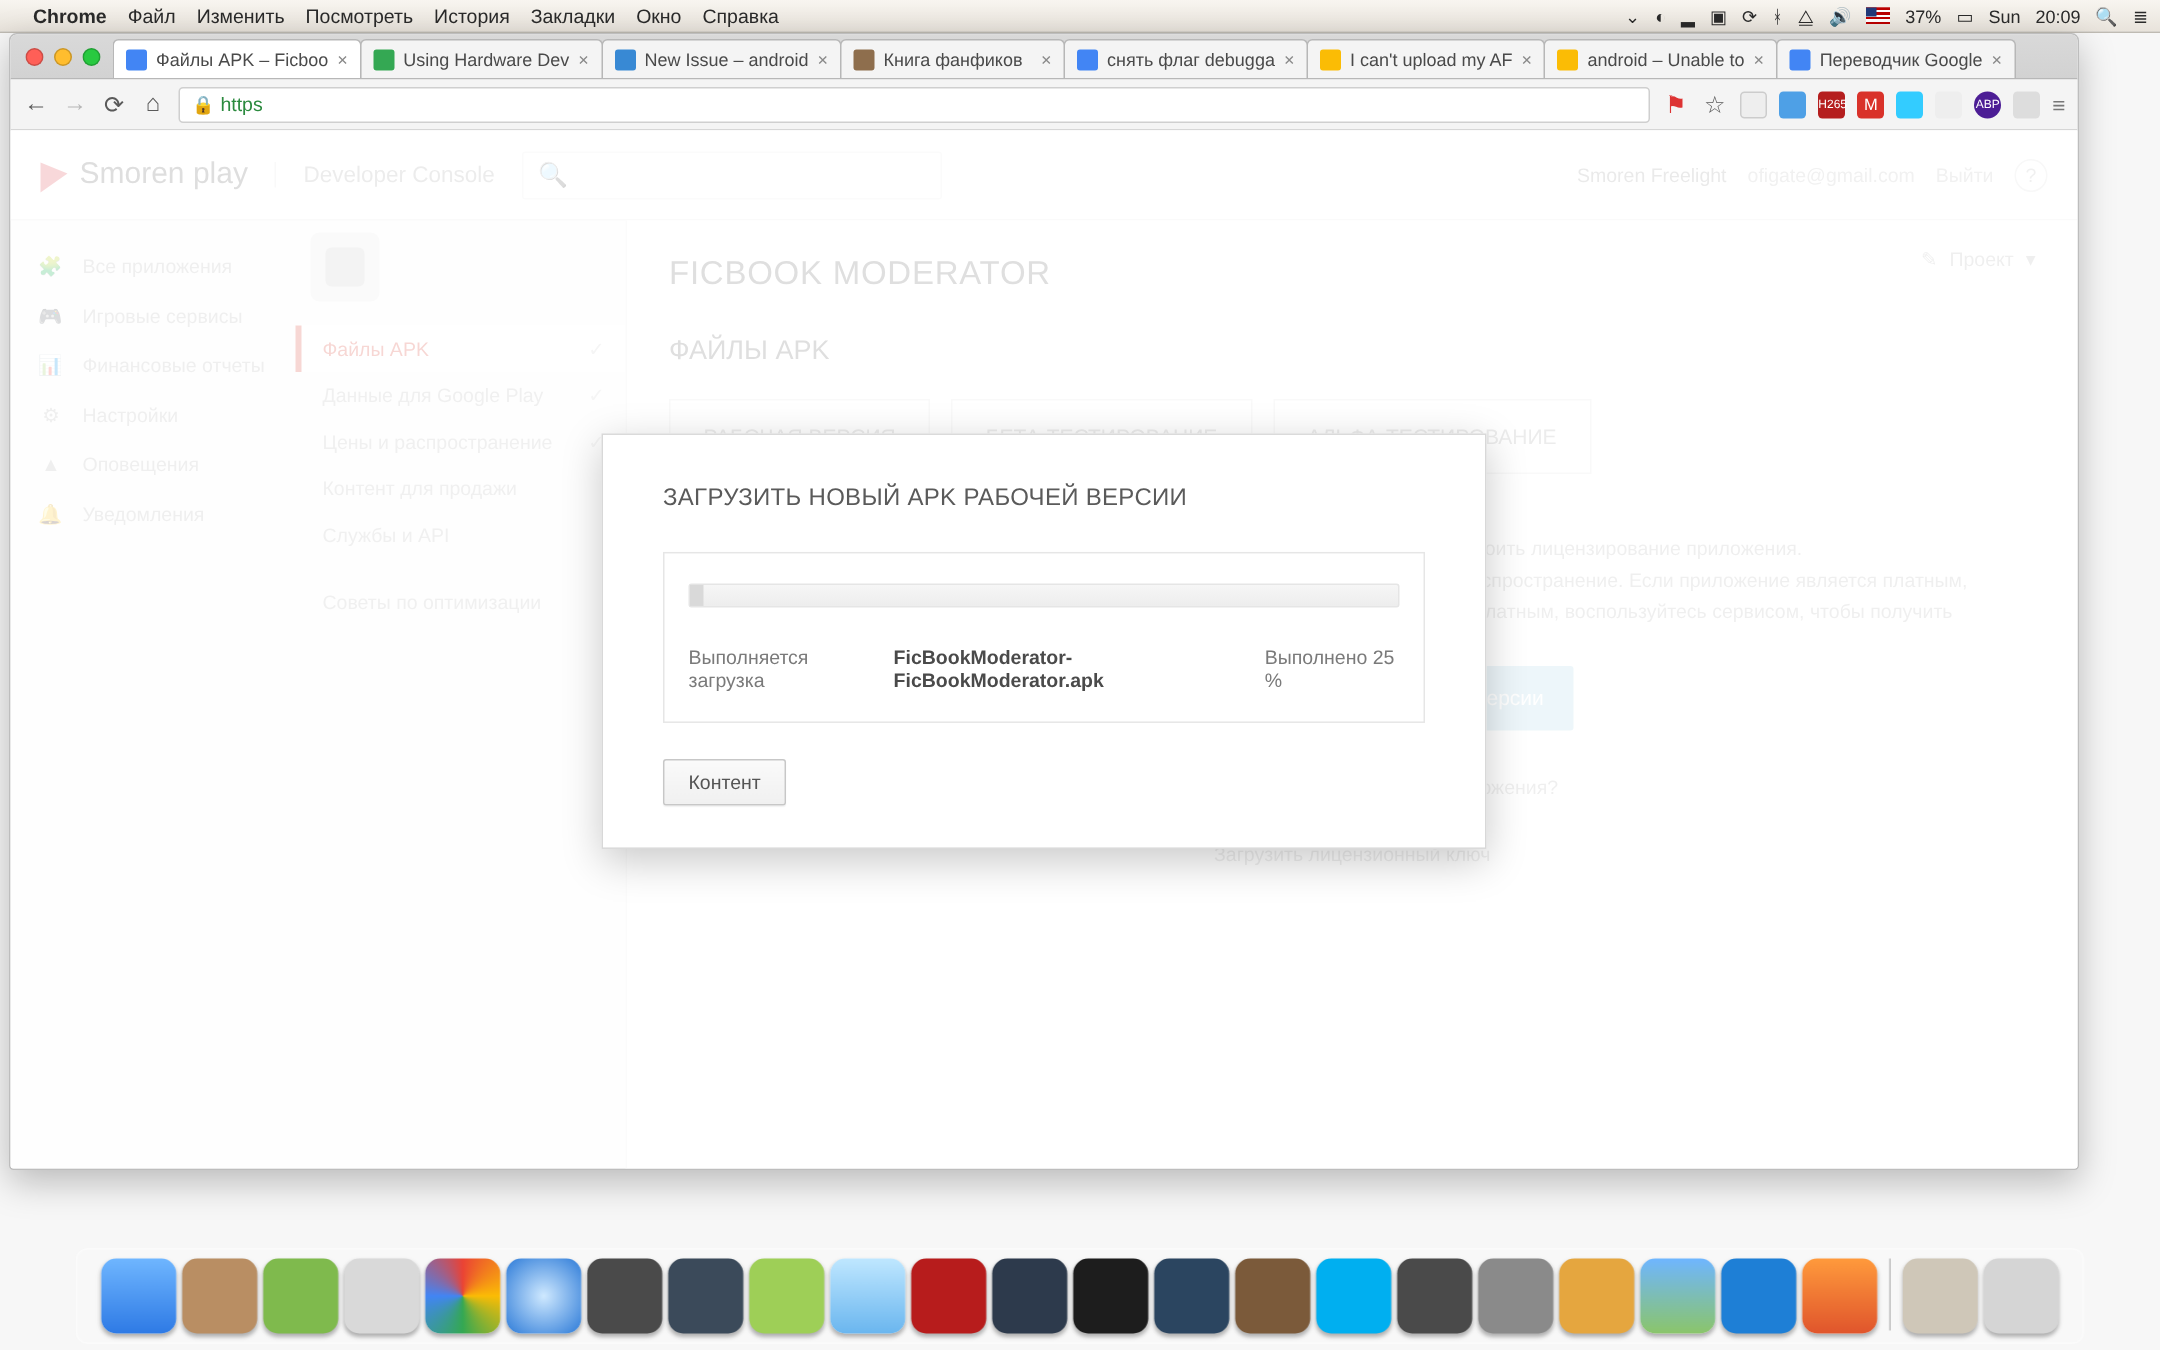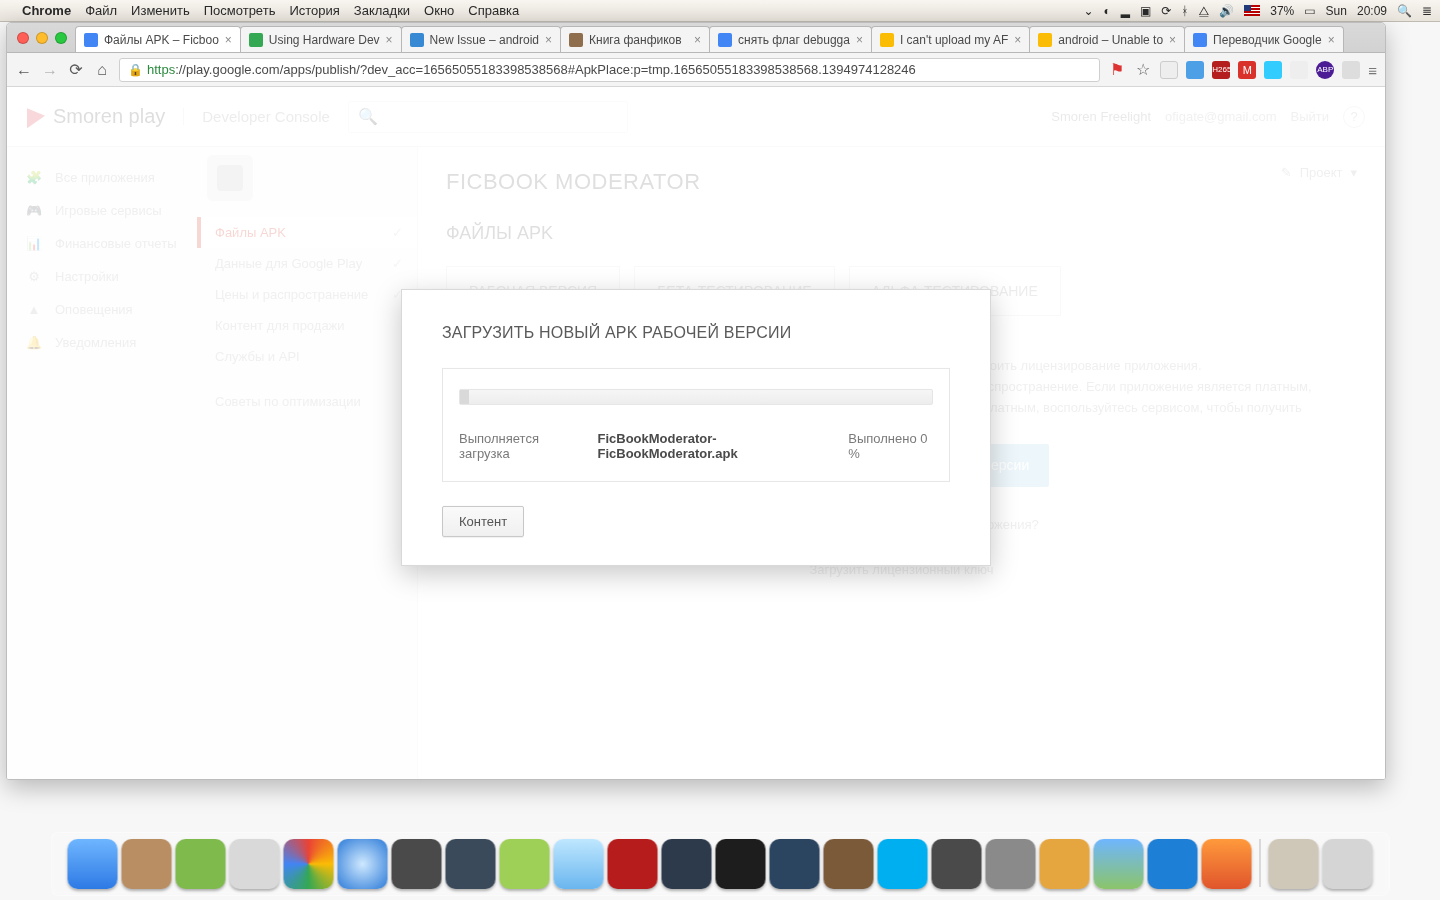--- a/index.html
+++ b/index.html
@@ -243,21 +243,20 @@
   </div>
 
   <div class="omnibox-row">
     <span class="nav-ic">←</span>
     <span class="nav-ic" style="opacity:.4">→</span>
     <span class="nav-ic">⟳</span>
     <span class="nav-ic">⌂</span>
     <div class="omnibox">
       <span class="lock">🔒</span>
       <span class="scheme">https</span>
-        <span class="rest">://play.google.com/apps/publish/?dev_acc=16565055183398538568#ApkPlace:p=tmp.16565055183398538568.1394974128246</span>
     </div>
     <span class="nav-ic" style="color:#d33">⚑</span>
     <span class="nav-ic">☆</span>
     <div class="ext-row">
       <span class="ext read"></span>
       <span class="ext win"></span>
       <span class="ext h265">H265</span>
       <span class="ext m">M</span>
       <span class="ext t"></span>
       <span class="ext play"></span>
@@ -370,21 +369,21 @@
 
     <div class="modal">
       <h3>ЗАГРУЗИТЬ НОВЫЙ APK РАБОЧЕЙ ВЕРСИИ</h3>
       <div class="upload-box">
         <div class="progress">
             <div class="bar"></div>
           </div>
         <div class="upl-status">
           <span>Выполняется загрузка</span>
           <span class="fname">FicBookModerator-FicBookModerator.apk</span>
-          <span style="margin-left:auto">Выполнено 0 %</span>
+          <span style="margin-left:auto">Выполнено 25 %</span>
         </div>
       </div>
       <button class="cancel-btn">Контент</button>
     </div>
 
   </div>
 </div>
 
 <div class="dock">
   <div class="app" style="background:linear-gradient(#6fb6ff,#2e7ae5)"></div>

